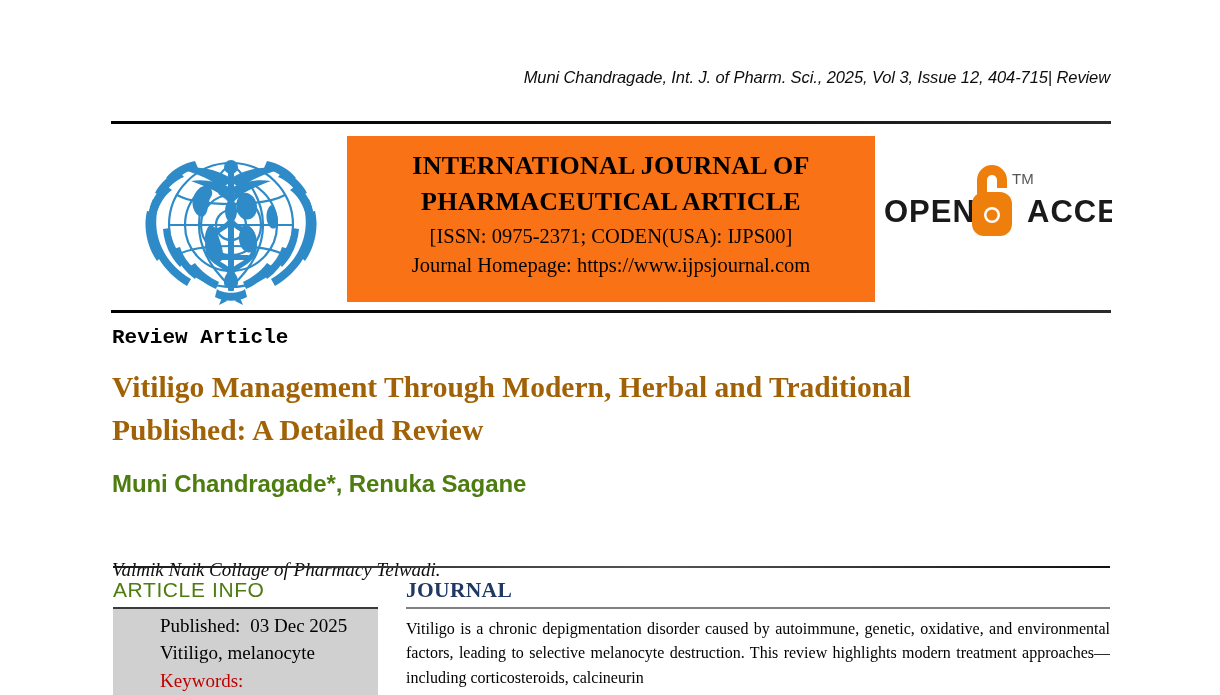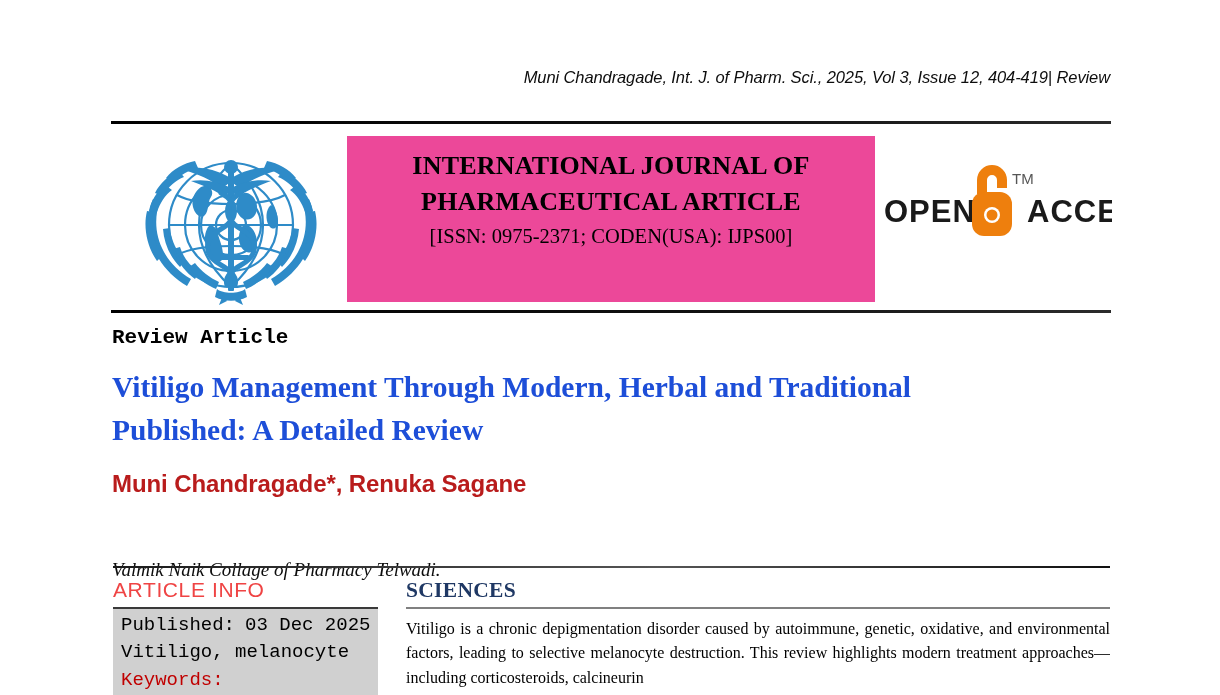--- a/index.html
+++ b/index.html
@@ -56,21 +56,21 @@
     top: 566px;
   }
 
   
   .masthead {
     position: absolute;
     top: 136px;
     left: 347px;
     width: 528px;
     height: 166px;
-    background: #ec4899;
+    background: #f97316;
     box-sizing: border-box;
     padding-top: 12px;
     text-align: center;
   }
   .masthead .jtitle {
     font-family: "Liberation Serif", serif;
     font-weight: bold;
     font-size: 26px;
     line-height: 1.38;
     letter-spacing: 0.2px;
@@ -121,33 +121,33 @@
   
   .doc-title {
     position: absolute;
     top: 366px;
     left: 112px;
     width: 920px;
     font-family: "Liberation Serif", serif;
     font-weight: bold;
     font-size: 29.5px;
     line-height: 1.46;
-    color: #1d4ed8;
+    color: #a16207;
   }
 
   
   .authors {
     position: absolute;
     top: 470px;
     left: 112px;
     font-family: "Liberation Sans", sans-serif;
     font-weight: bold;
     font-size: 24px;
     letter-spacing: -0.1px;
-    color: #b91c1c;
+    color: #4d7c0f;
   }
 
   
   .affiliation {
     position: absolute;
     top: 526px;
     left: 112px;
     font-family: "Liberation Serif", serif;
     font-style: italic;
     font-size: 19px;
@@ -157,40 +157,41 @@
 
   
   .info-head {
     position: absolute;
     top: 578px;
     left: 113px;
     font-family: "Liberation Sans", sans-serif;
     font-weight: normal;
     font-size: 21px;
     letter-spacing: 0.6px;
-    color: #ef4444;
+    color: #4d7c0f;
   }
   .info-box {
     position: absolute;
     top: 607px;
     left: 113px;
     width: 265px;
     height: 88px;
     background: #d0d0d0;
     box-sizing: border-box;
     border-top: 2px solid #3a3a3a;
     padding: 3px 0 0 8px;
     overflow: hidden;
   }
   .info-line {
-    font-family: Liberation Mono, monospace;
+    font-family: Liberation Serif, serif;
     font-size: 19px;
     line-height: 1.44;
     color: #000;
     white-space: nowrap;
+    margin-left: 39px;
   }
   .info-line.kw-label { color: #c00000; }
   .info-pub-label { margin-right: 10px; }
 
   
   .abs-head {
     position: absolute;
     top: 578px;
     left: 406px;
     font-family: "Liberation Serif", serif;
@@ -219,21 +220,21 @@
     line-height: 1.52;
     text-align: justify;
     color: #000;
   }
 </style>
 </head>
 <body>
 
 <div class="page">
 
-  <div class="running-head">Muni Chandragade, Int. J. of Pharm. Sci., 2025, Vol 3, Issue 12, 404-419| Review</div>
+  <div class="running-head">Muni Chandragade, Int. J. of Pharm. Sci., 2025, Vol 3, Issue 12, 404-715| Review</div>
 
   <div class="rule-thick rule-top"></div>
 
   <div class="emblem">
     <svg viewBox="0 0 176 172" xmlns="http://www.w3.org/2000/svg">
       <g fill="#2E8BC8">
 
         <path d="M10 66 C2 84 4 108 16 126 C22 136 32 146 44 153 L48 146 C36 139 27 130 21 119 C12 103 11 84 17 68 Z"></path>
         <path d="M4 78 C0 94 4 114 14 128 L19 123 C11 110 7 93 10 79 Z"></path>
         <path d="M22 52 C14 58 8 68 6 78 L14 79 C17 70 22 62 29 57 Z"></path>
@@ -292,20 +293,21 @@
         <path d="M78 60 C96 70 96 86 78 96 C60 106 60 122 78 132 C90 139 94 146 92 152"></path>
         <path d="M98 60 C80 70 80 86 98 96 C116 106 116 122 98 132 C86 139 82 146 84 152"></path>
       </g>
     </svg>
   </div>
 
   <div class="masthead">
     <div class="jtitle">INTERNATIONAL JOURNAL OF</div>
     <div class="jtitle">PHARMACEUTICAL ARTICLE</div>
     <div class="jissn">[ISSN: 0975-2371; CODEN(USA): IJPS00]</div>
+    <div class="jhome">Journal Homepage: https://www.ijpsjournal.com</div>
   </div>
 
   <div class="oa-logo">
     <svg viewBox="0 0 228 82" xmlns="http://www.w3.org/2000/svg">
       <text x="0" y="64" font-family="Liberation Sans, sans-serif" font-size="31" font-weight="bold" fill="#1a1a1a" letter-spacing="1">OPEN</text>
       <text x="143" y="64" font-family="Liberation Sans, sans-serif" font-size="31" font-weight="bold" fill="#1a1a1a" letter-spacing="1">ACCESS</text>
       <g>
         <path d="M93 36 L93 22 A15 15 0 0 1 123 22 L123 30 L113 30 L113 22 A5 5 0 0 0 103 22 L103 36 Z" fill="#EE7F0D"></path>
         <rect x="88" y="34" width="40" height="44" rx="12" fill="#EE7F0D"></rect>
         <circle cx="108" cy="57" r="8" fill="#ffffff"></circle>
@@ -332,17 +334,17 @@
 
   <div class="info-head">ARTICLE INFO</div>
   <div class="info-box">
     <div class="info-line">
       <span class="info-pub-label">Published:</span><span>03 Dec 2025</span>
     </div>
     <div class="info-line">Vitiligo, melanocyte</div>
     <div class="info-line kw-label">Keywords:</div>
   </div>
 
-  <div class="abs-head">SCIENCES</div>
+  <div class="abs-head">JOURNAL</div>
   <div class="abs-rule"></div>
   <div class="abs-body">Vitiligo is a chronic depigmentation disorder caused by autoimmune, genetic, oxidative, and environmental factors, leading to selective melanocyte destruction. This review highlights modern treatment approaches—including corticosteroids, calcineurin</div>
 
 </div>
 
 </body></html>

